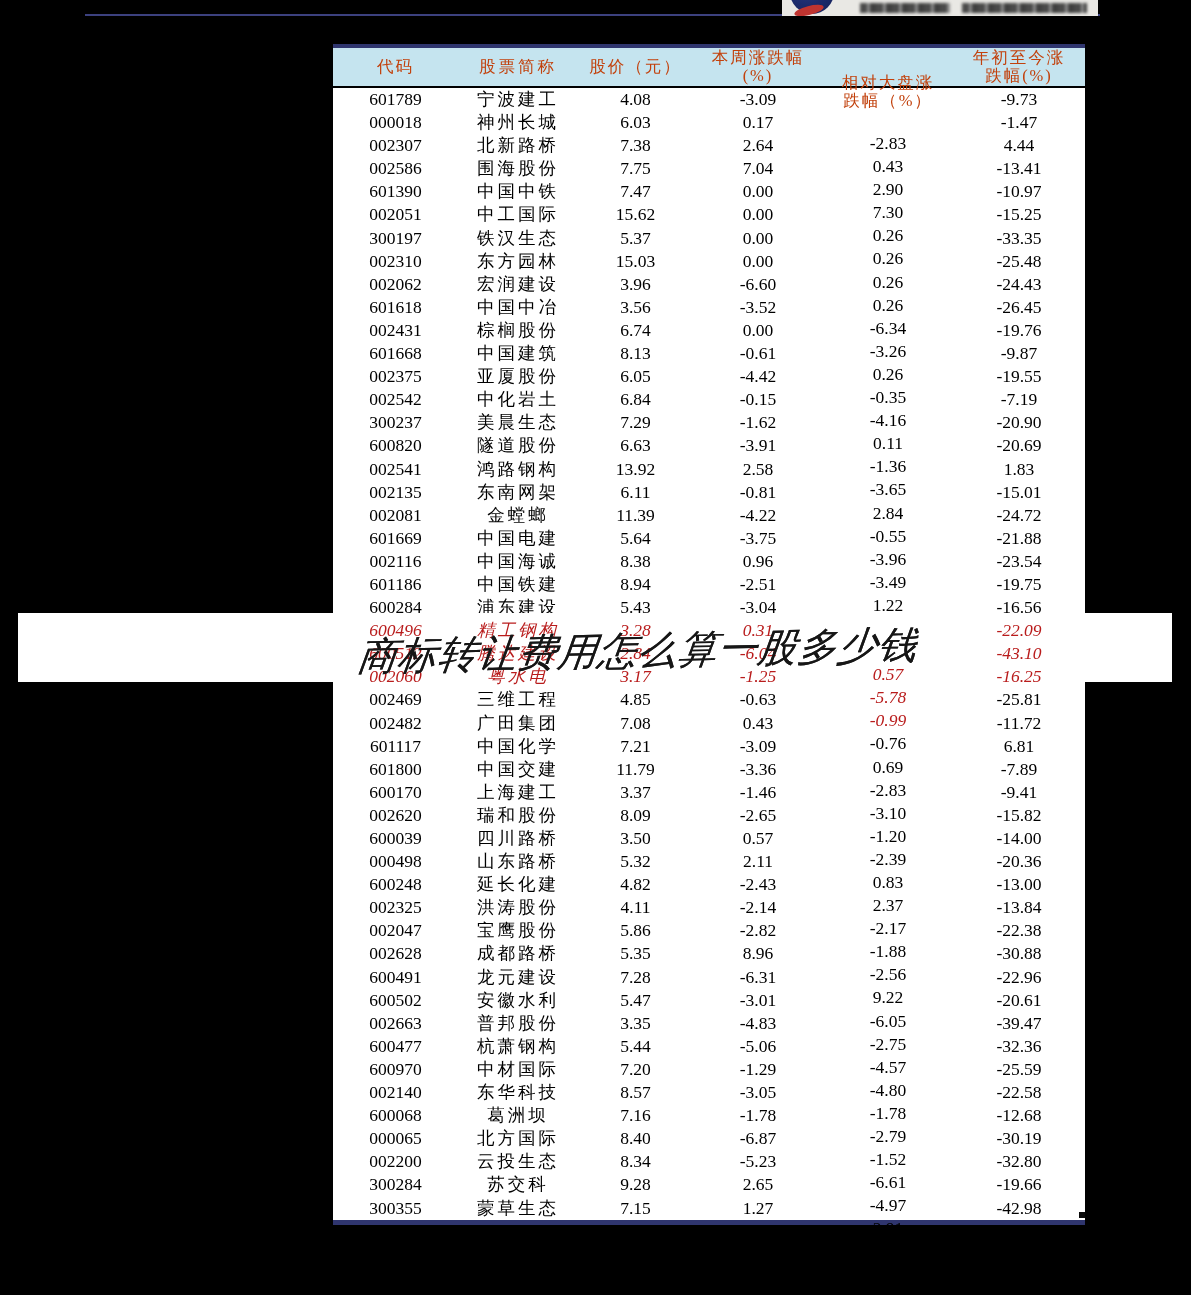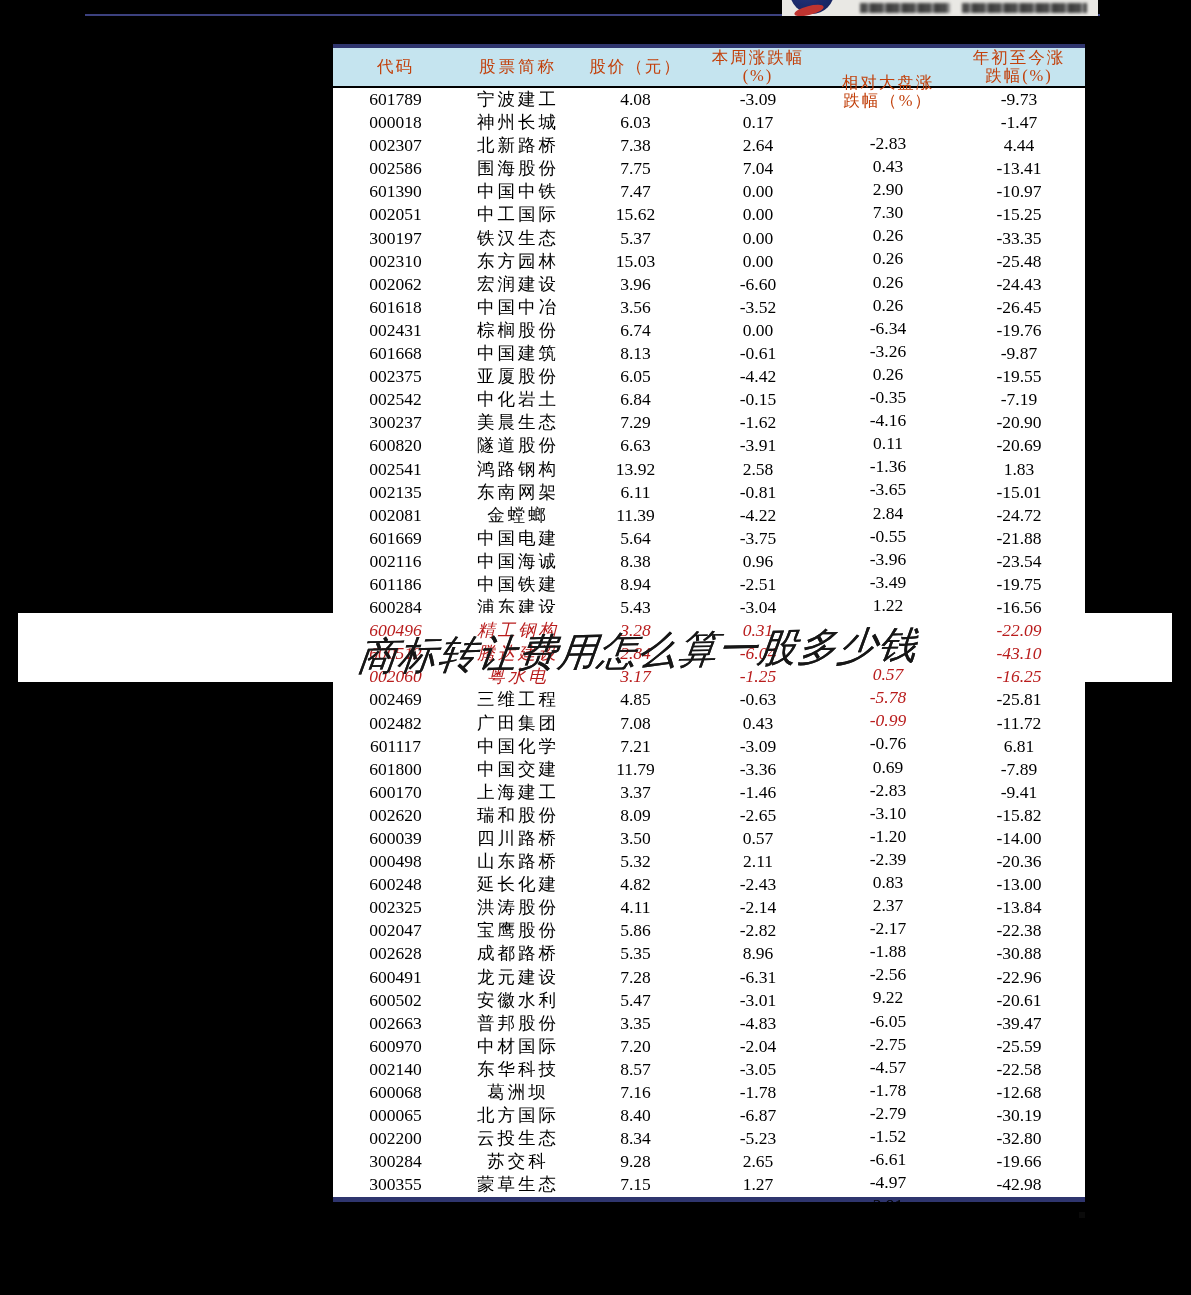--- a/index.html
+++ b/index.html
@@ -409,24 +409,32 @@
         </div>
         <div class="trow">
           <div class="cell c0">002663</div>
           <div class="cell c1">普邦股份</div>
           <div class="cell c2">3.35</div>
           <div class="cell c3">-4.83</div>
           <div class="cell c4">-4.57</div>
           <div class="cell c5">-39.47</div>
         </div>
         <div class="trow">
+          <div class="cell c0">600477</div>
+          <div class="cell c1">杭萧钢构</div>
+          <div class="cell c2">5.44</div>
+          <div class="cell c3">-5.06</div>
+          <div class="cell c4">-4.80</div>
+          <div class="cell c5">-32.36</div>
+        </div>
+        <div class="trow">
           <div class="cell c0">600970</div>
           <div class="cell c1">中材国际</div>
           <div class="cell c2">7.20</div>
-          <div class="cell c3">-2.04</div>
+          <div class="cell c3">-1.29</div>
           <div class="cell c4">-1.78</div>
           <div class="cell c5">-25.59</div>
         </div>
         <div class="trow">
           <div class="cell c0">002140</div>
           <div class="cell c1">东华科技</div>
           <div class="cell c2">8.57</div>
           <div class="cell c3">-3.05</div>
           <div class="cell c4">-2.79</div>
           <div class="cell c5">-22.58</div>

